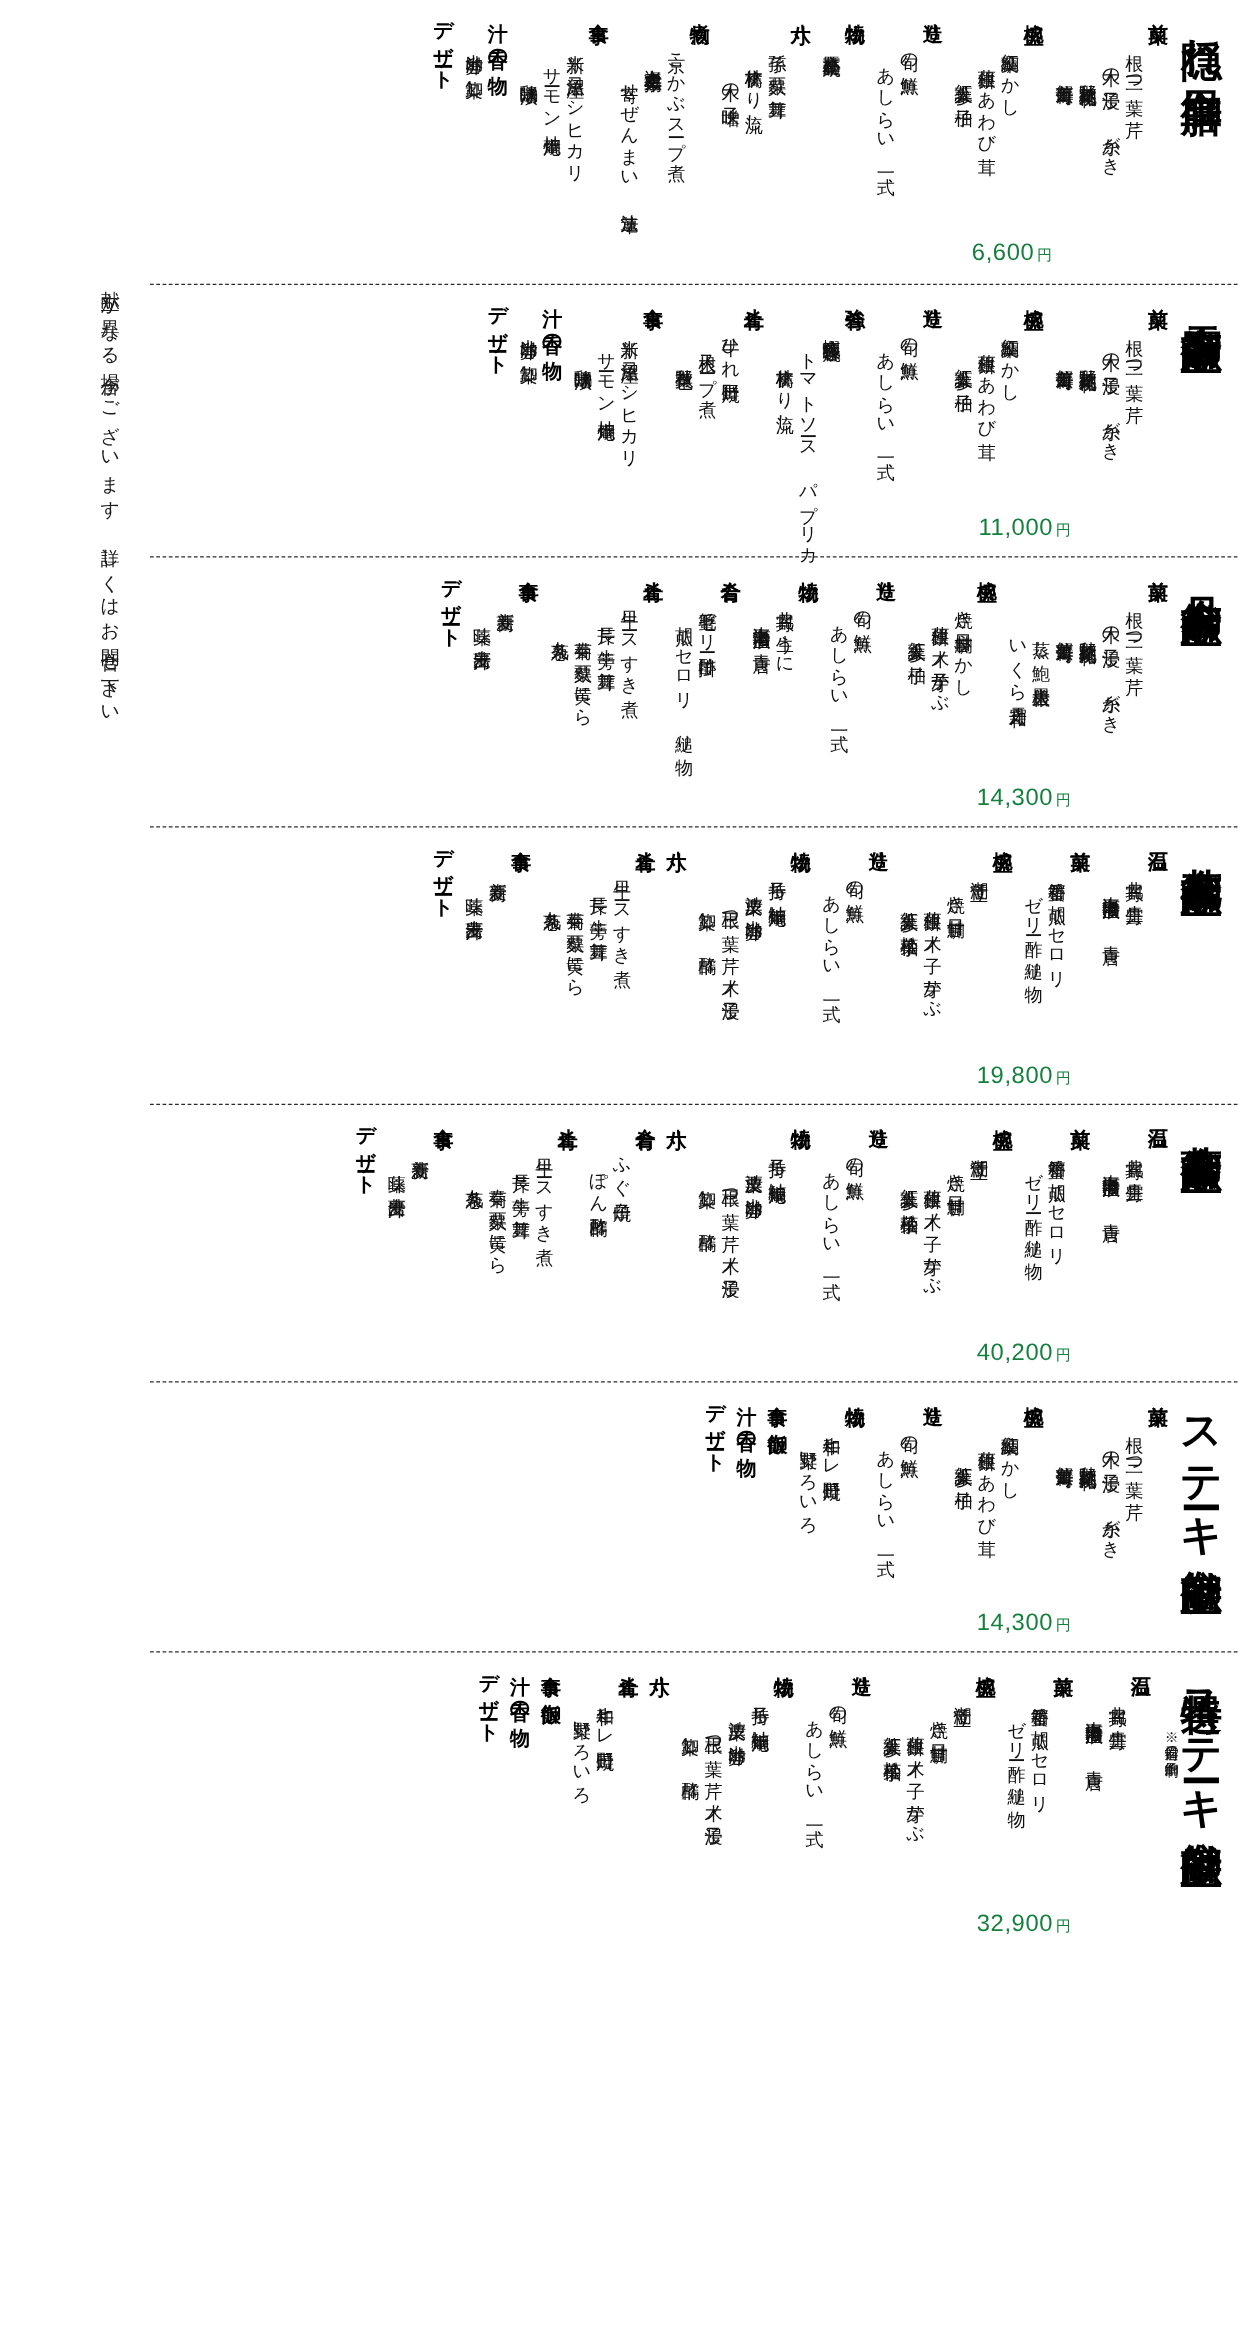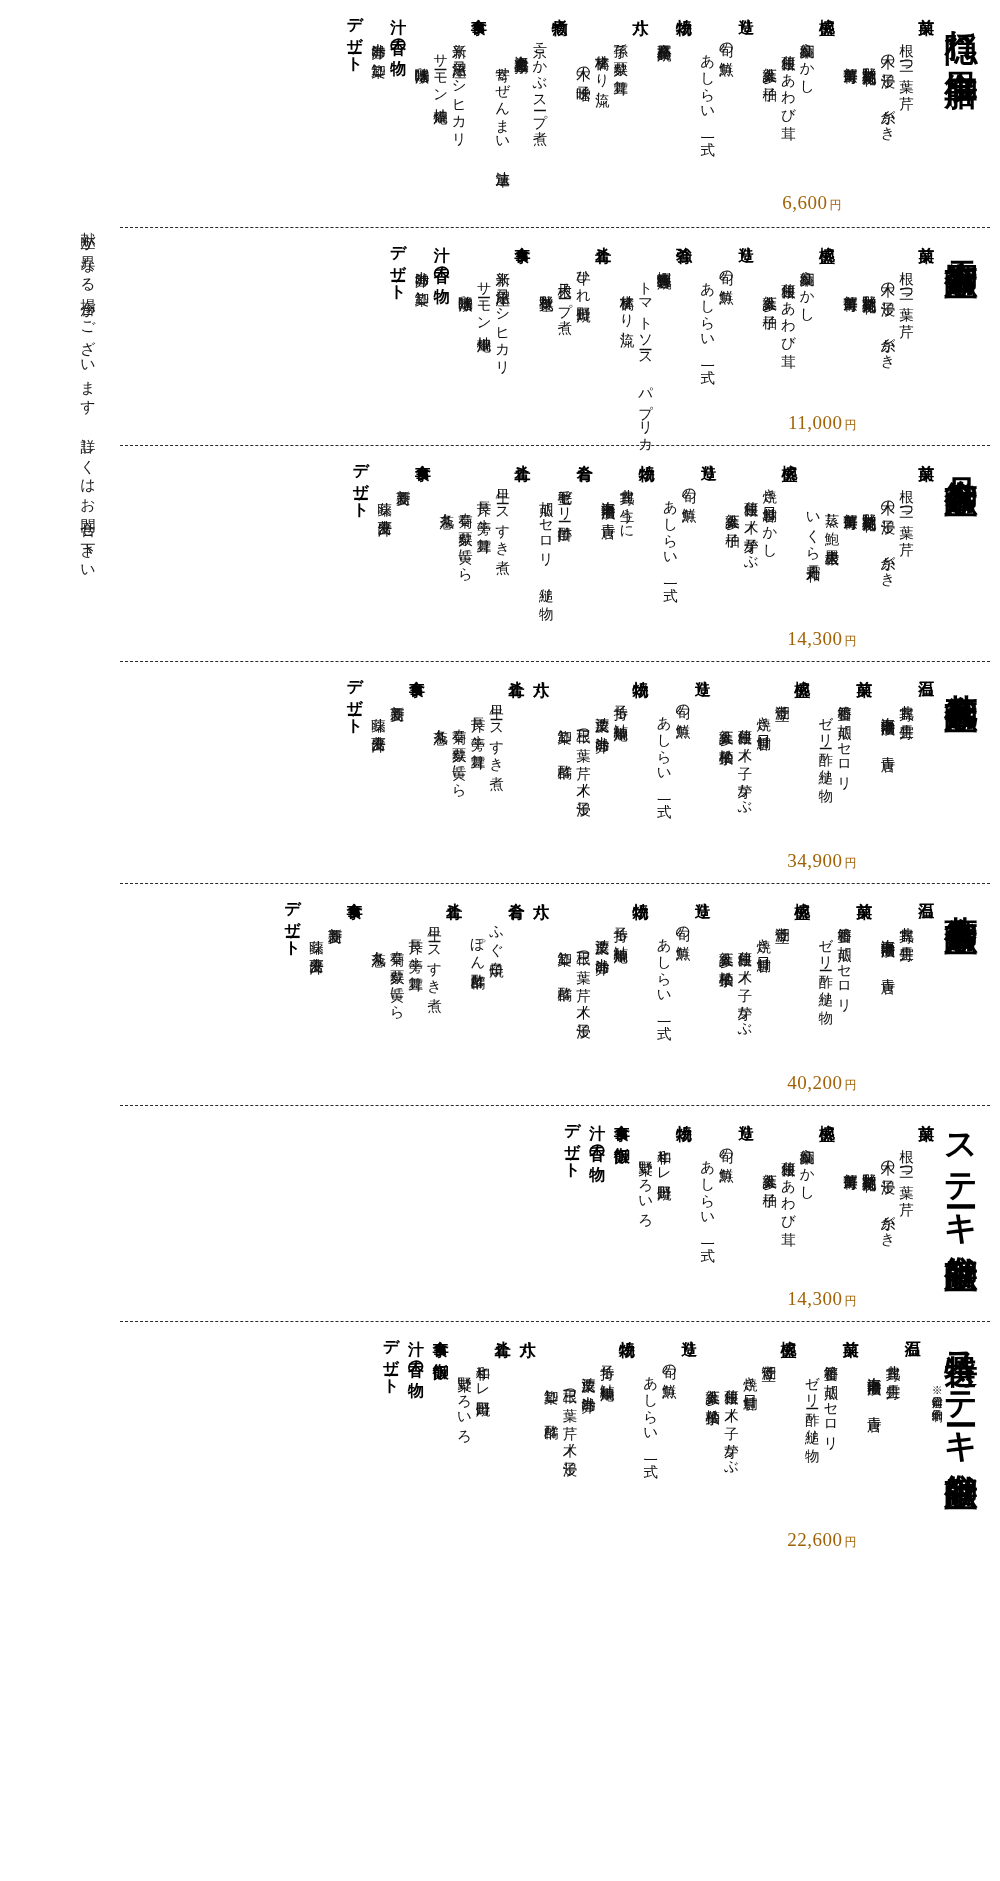--- a/index.html
+++ b/index.html
@@ -78,26 +78,26 @@
     line-height: 1.05;
     letter-spacing: 0px;
     white-space: pre;
     margin-right: 2px;
     align-self: flex-start;
     padding-top: 50px;
     color: #111;
   }
   .price {
     position: absolute;
-    font-family: Liberation Serif, serif;
+    font-family: Liberation Sans, sans-serif;
     font-size: 19px;
     letter-spacing: 0.5px;
     direction: ltr;
     white-space: nowrap;
-    color: #a16207;
+    color: #15803d;
   }
   .price .yen { font-size: 12px; margin-left: 2px; }
 
   
   .courses-cols {
     direction: rtl;
     display: flex;
     flex-direction: row;
     align-items: flex-start;
     flex: 1 1 auto;
@@ -353,21 +353,21 @@
           <div class="dish">
             <div class="dish-label">デザート</div>
             <div class="dish-items"></div>
           </div>
         </div>
       </div>
       <div class="course" style="top: 662px; height: 222px;">
         <div class="title-block">
           <div class="course-title">花会席御献立</div>
         </div>
-        <div class="price" style="right: 133px; top: 188px;"><span>34,900</span><span class="yen">円</span></div>
+        <div class="price" style="right: 133px; top: 188px;"><span>19,800</span><span class="yen">円</span></div>
         <div class="courses-cols">
           <div class="dish">
             <div class="dish-label">温石</div>
             <div class="dish-items">
               <div class="dish-item ind0">北寄貝 生雲丹</div>
               <div class="dish-item ind1">車海老酒盗漬け 青唐</div>
             </div>
           </div>
           <div class="dish">
             <div class="dish-label">前菜</div>
@@ -554,21 +554,21 @@
             <div class="dish-label">デザート</div>
             <div class="dish-items"></div>
           </div>
         </div>
       </div>
       <div class="course last" style="top: 1322px; height: 240px;">
         <div class="title-block">
           <div class="course-title">特選ステーキ膳御献立</div>
           <div class="title-note">※二日前迄の御予約制</div>
         </div>
-        <div class="price" style="right: 133px; top: 207px;"><span>22,600</span><span class="yen">円</span></div>
+        <div class="price" style="right: 133px; top: 207px;"><span>32,900</span><span class="yen">円</span></div>
         <div class="courses-cols">
           <div class="dish">
             <div class="dish-label">温石</div>
             <div class="dish-items">
               <div class="dish-item ind0">北寄貝 生雲丹</div>
               <div class="dish-item ind1">車海老酒盗漬け 青唐</div>
             </div>
           </div>
           <div class="dish">
             <div class="dish-label">前菜</div>

